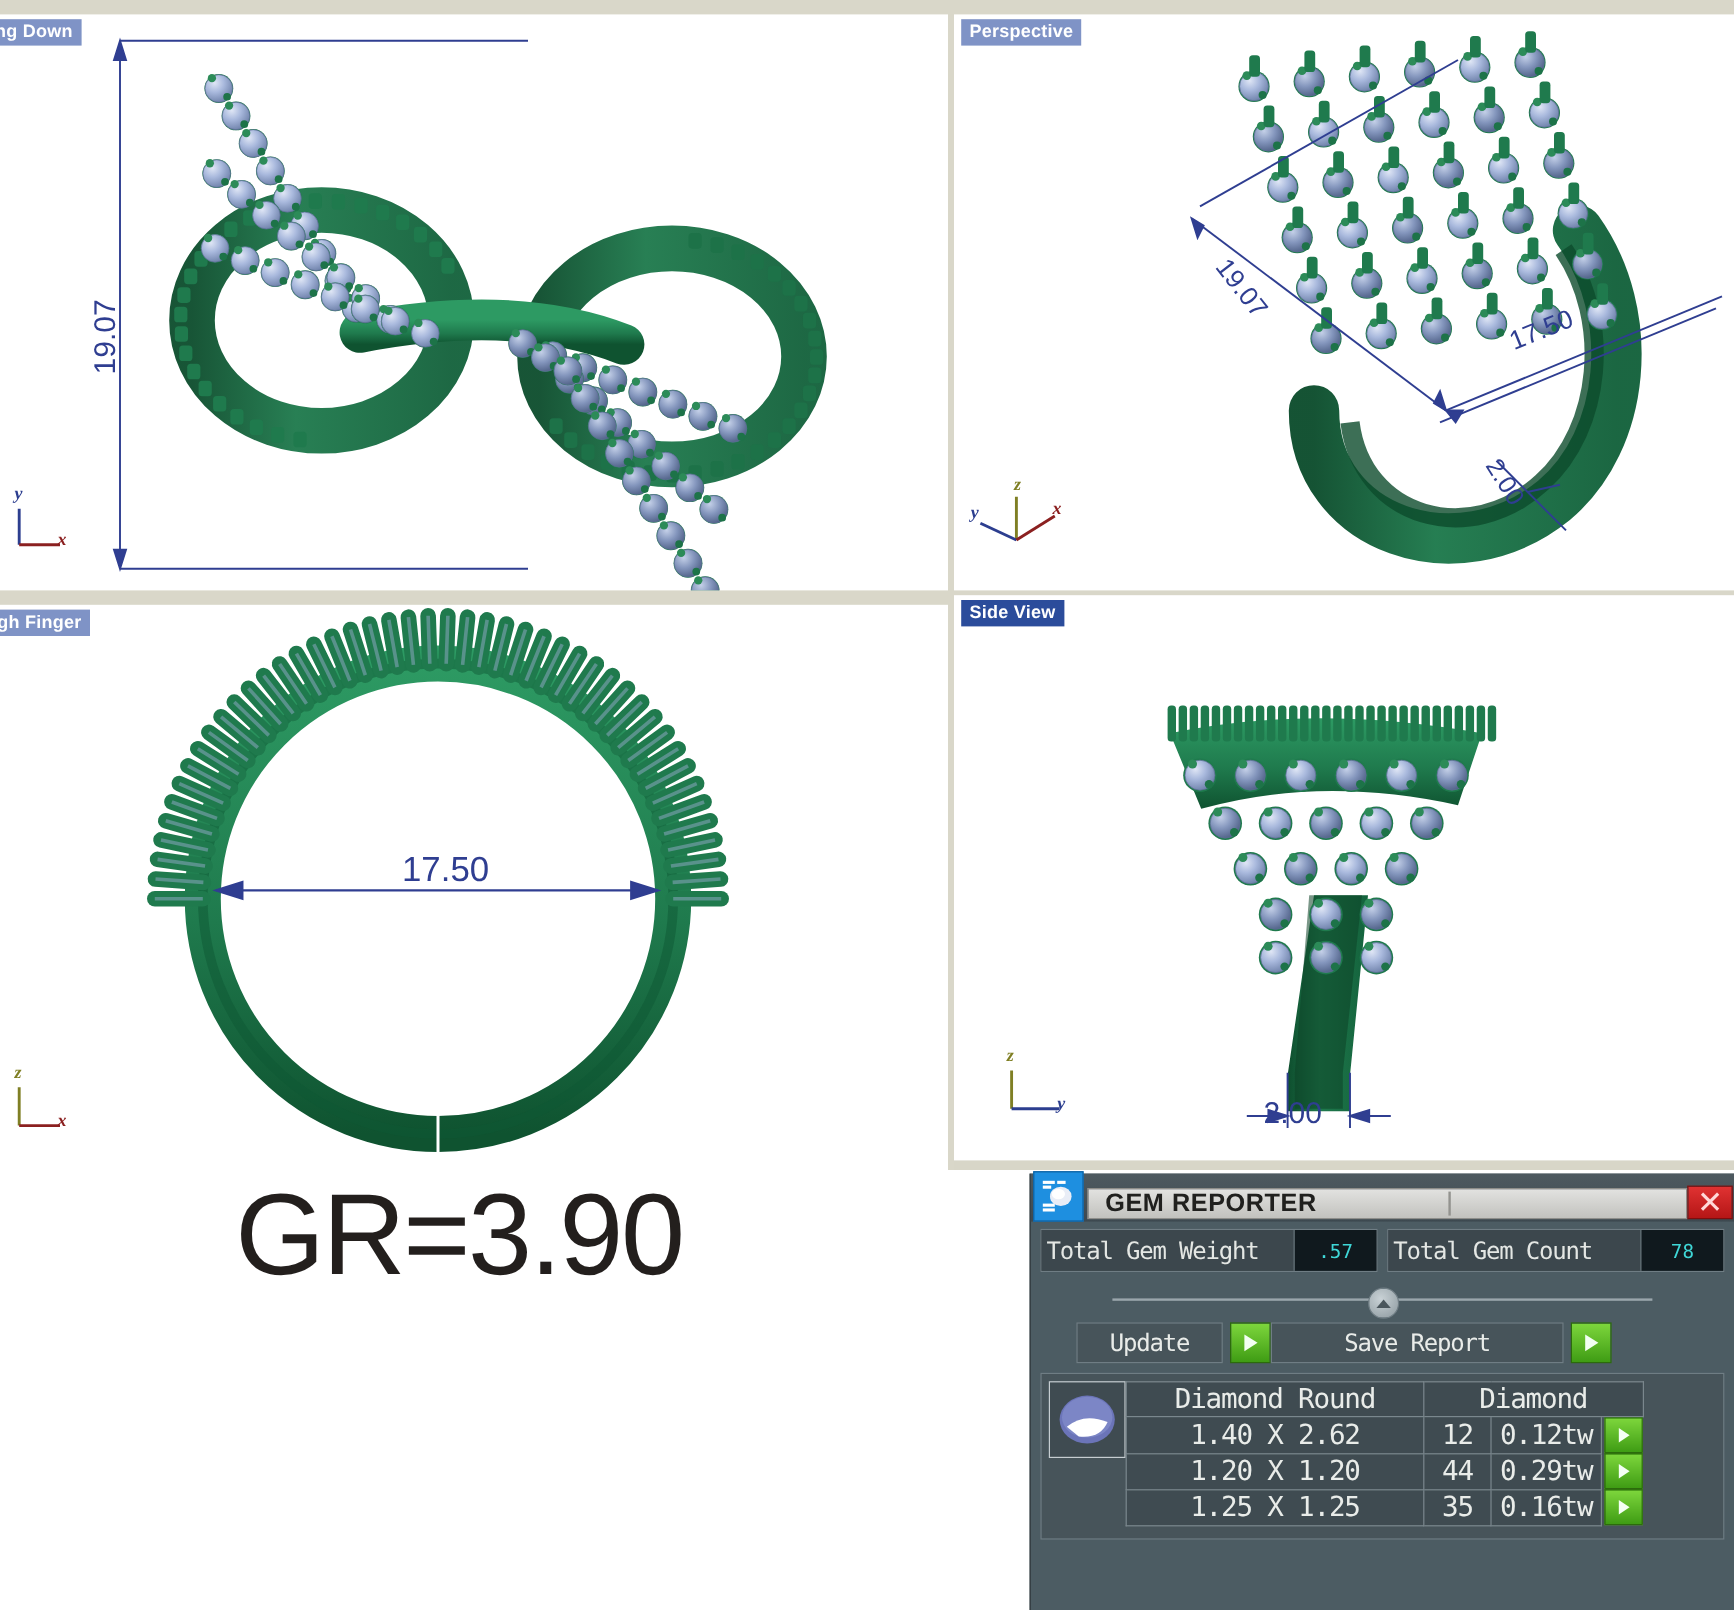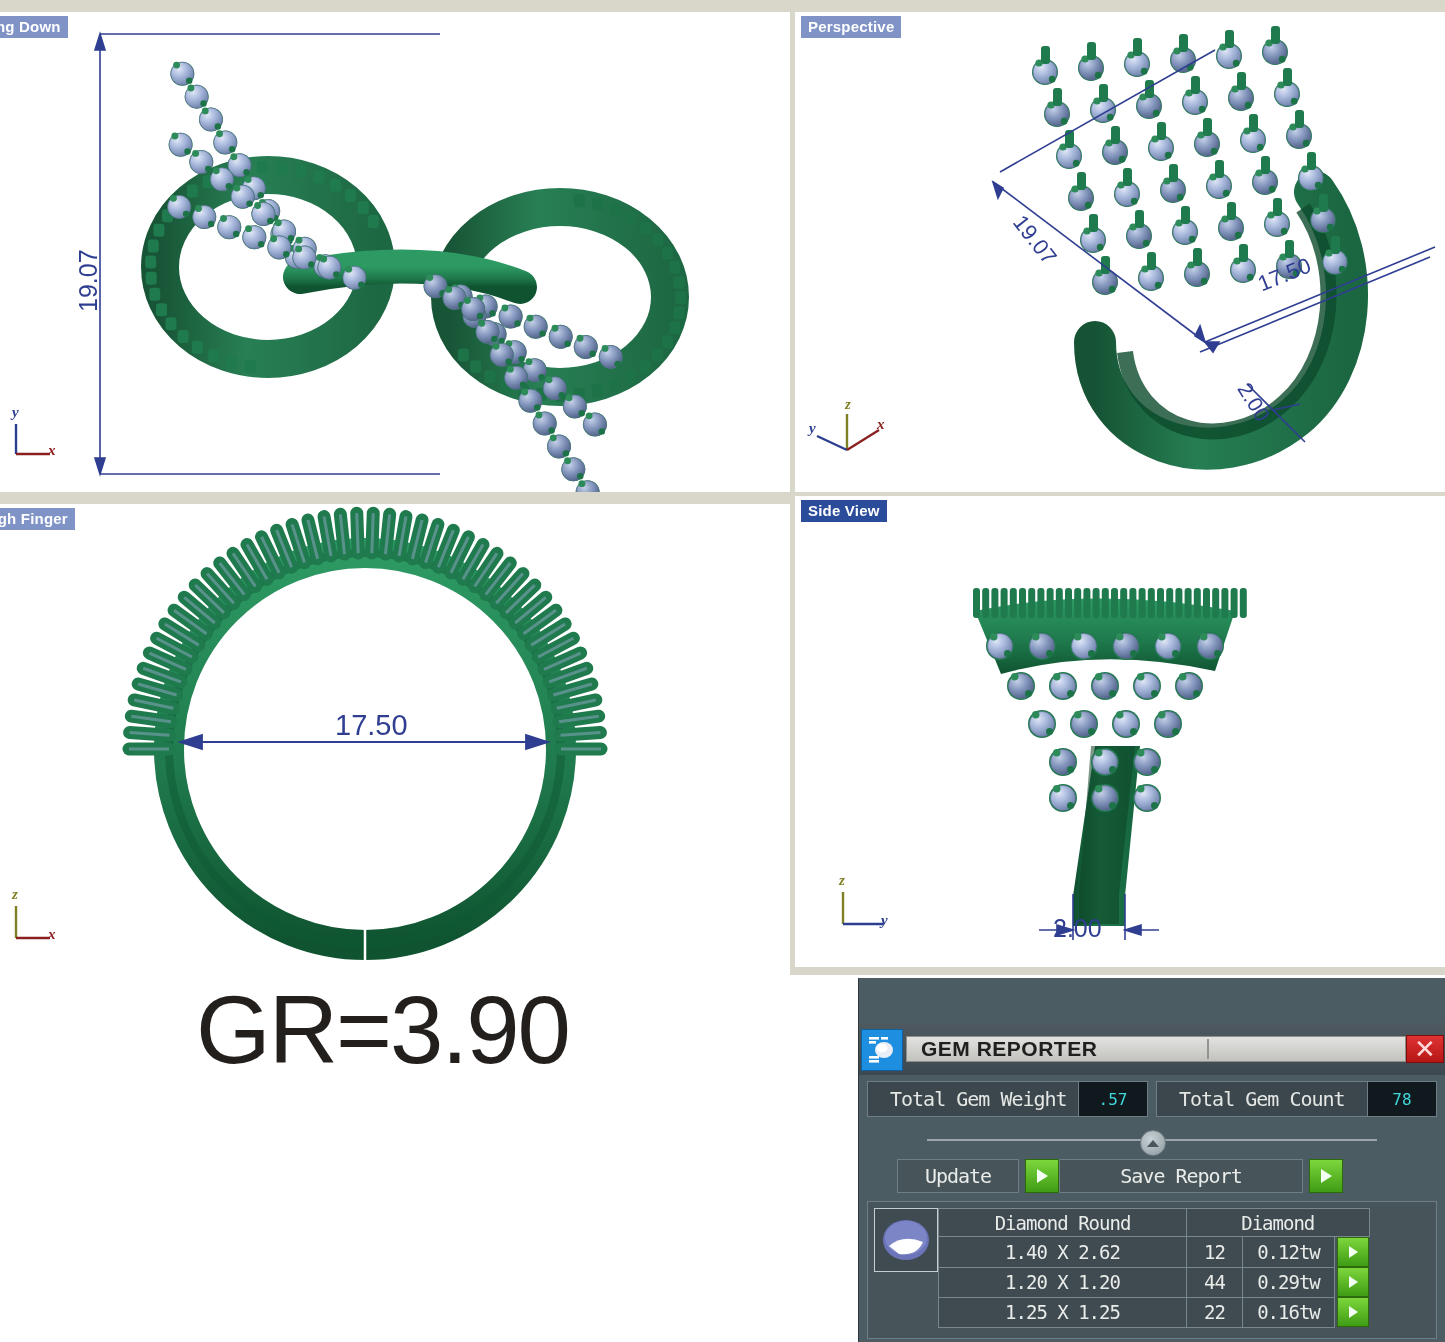--- a/index.html
+++ b/index.html
@@ -70,23 +70,23 @@
 
   
   #gem-reporter{
     position:absolute;left:858px;top:978px;width:587px;height:364px;
     background:#4c5c63;
     border-left:1px solid #30383d;
     box-sizing:border-box;
     font-family:"Liberation Sans", sans-serif;
   }
   #gr-titlebar{
-    position:relative;height:52px;
+    position:relative;height:40px;
     background:linear-gradient(#4e5a60,#3d4950);
-    display:flex;align-items:center;margin-top:45px;
+    display:flex;align-items:flex-end;
   }
   #gr-appicon{
     width:40px;height:40px;margin:1px 3px 0 2px;
     background:#1e8fe0;
     border:1px solid #0c5fa0;
     display:flex;align-items:center;justify-content:center;
     flex:none;
   }
   #gr-appicon svg{display:block;}
   #gr-titleplate{
@@ -115,21 +115,21 @@
 
   .totals-row{display:flex;gap:8px;}
   .total-group{
     display:flex;align-items:stretch;flex:1;
     border:1px solid #6f7d84;
     background:#3c474d;
     height:34px;
   }
   .total-label{
     flex:1;display:flex;align-items:center;
-    padding-left:22px;
+    padding-left:4px;
     font-size:20px;color:#e4e7e4;
     font-family:"DejaVu Sans Mono", monospace;
     letter-spacing:-1px;
     white-space:nowrap;
     background:#3c474d;
     border-right:1px solid #6f7d84;
   }
   .total-value{
     width:68px;background:#10191e;
     display:flex;align-items:center;justify-content:center;
@@ -188,21 +188,21 @@
   }
   #table-wrap{display:flex;align-items:flex-start;}
   #gem-thumb{
     width:62px;height:62px;flex:none;
     border:1px solid #c6cdd1;background:#3f4b51;
     display:flex;align-items:center;justify-content:center;
   }
   table{border-collapse:collapse;font-family:"DejaVu Sans Mono", monospace;}
   table td,table th{
     border:1px solid #7a878d;
-    color:#e9ece9;font-size:19px;font-weight:normal;
+    color:#e9ece9;font-size:23px;font-weight:normal;
     letter-spacing:-1px;
     padding:1px 6px;height:28px;box-sizing:border-box;
     background:#3f4b51;
   }
   th{text-align:center;}
   td.c-size{text-align:center;min-width:248px;}
   td.c-count{text-align:center;min-width:56px;}
   td.c-weight{text-align:center;min-width:92px;}
   td.c-action{border:none;padding:0 0 0 2px;background:transparent;width:34px;}
   .row-arrow{
@@ -1121,21 +1121,21 @@
               <td class="c-count">44</td>
               <td class="c-weight">0.29tw</td>
               <td class="c-action">
                 <div class="row-arrow">
                     <i></i>
                   </div>
               </td>
             </tr>
             <tr>
               <td class="c-size">1.25 X 1.25</td>
-              <td class="c-count">22</td>
+              <td class="c-count">35</td>
               <td class="c-weight">0.16tw</td>
               <td class="c-action">
                 <div class="row-arrow">
                     <i></i>
                   </div>
               </td>
             </tr>
           </tbody>
         </table>
       </div>

